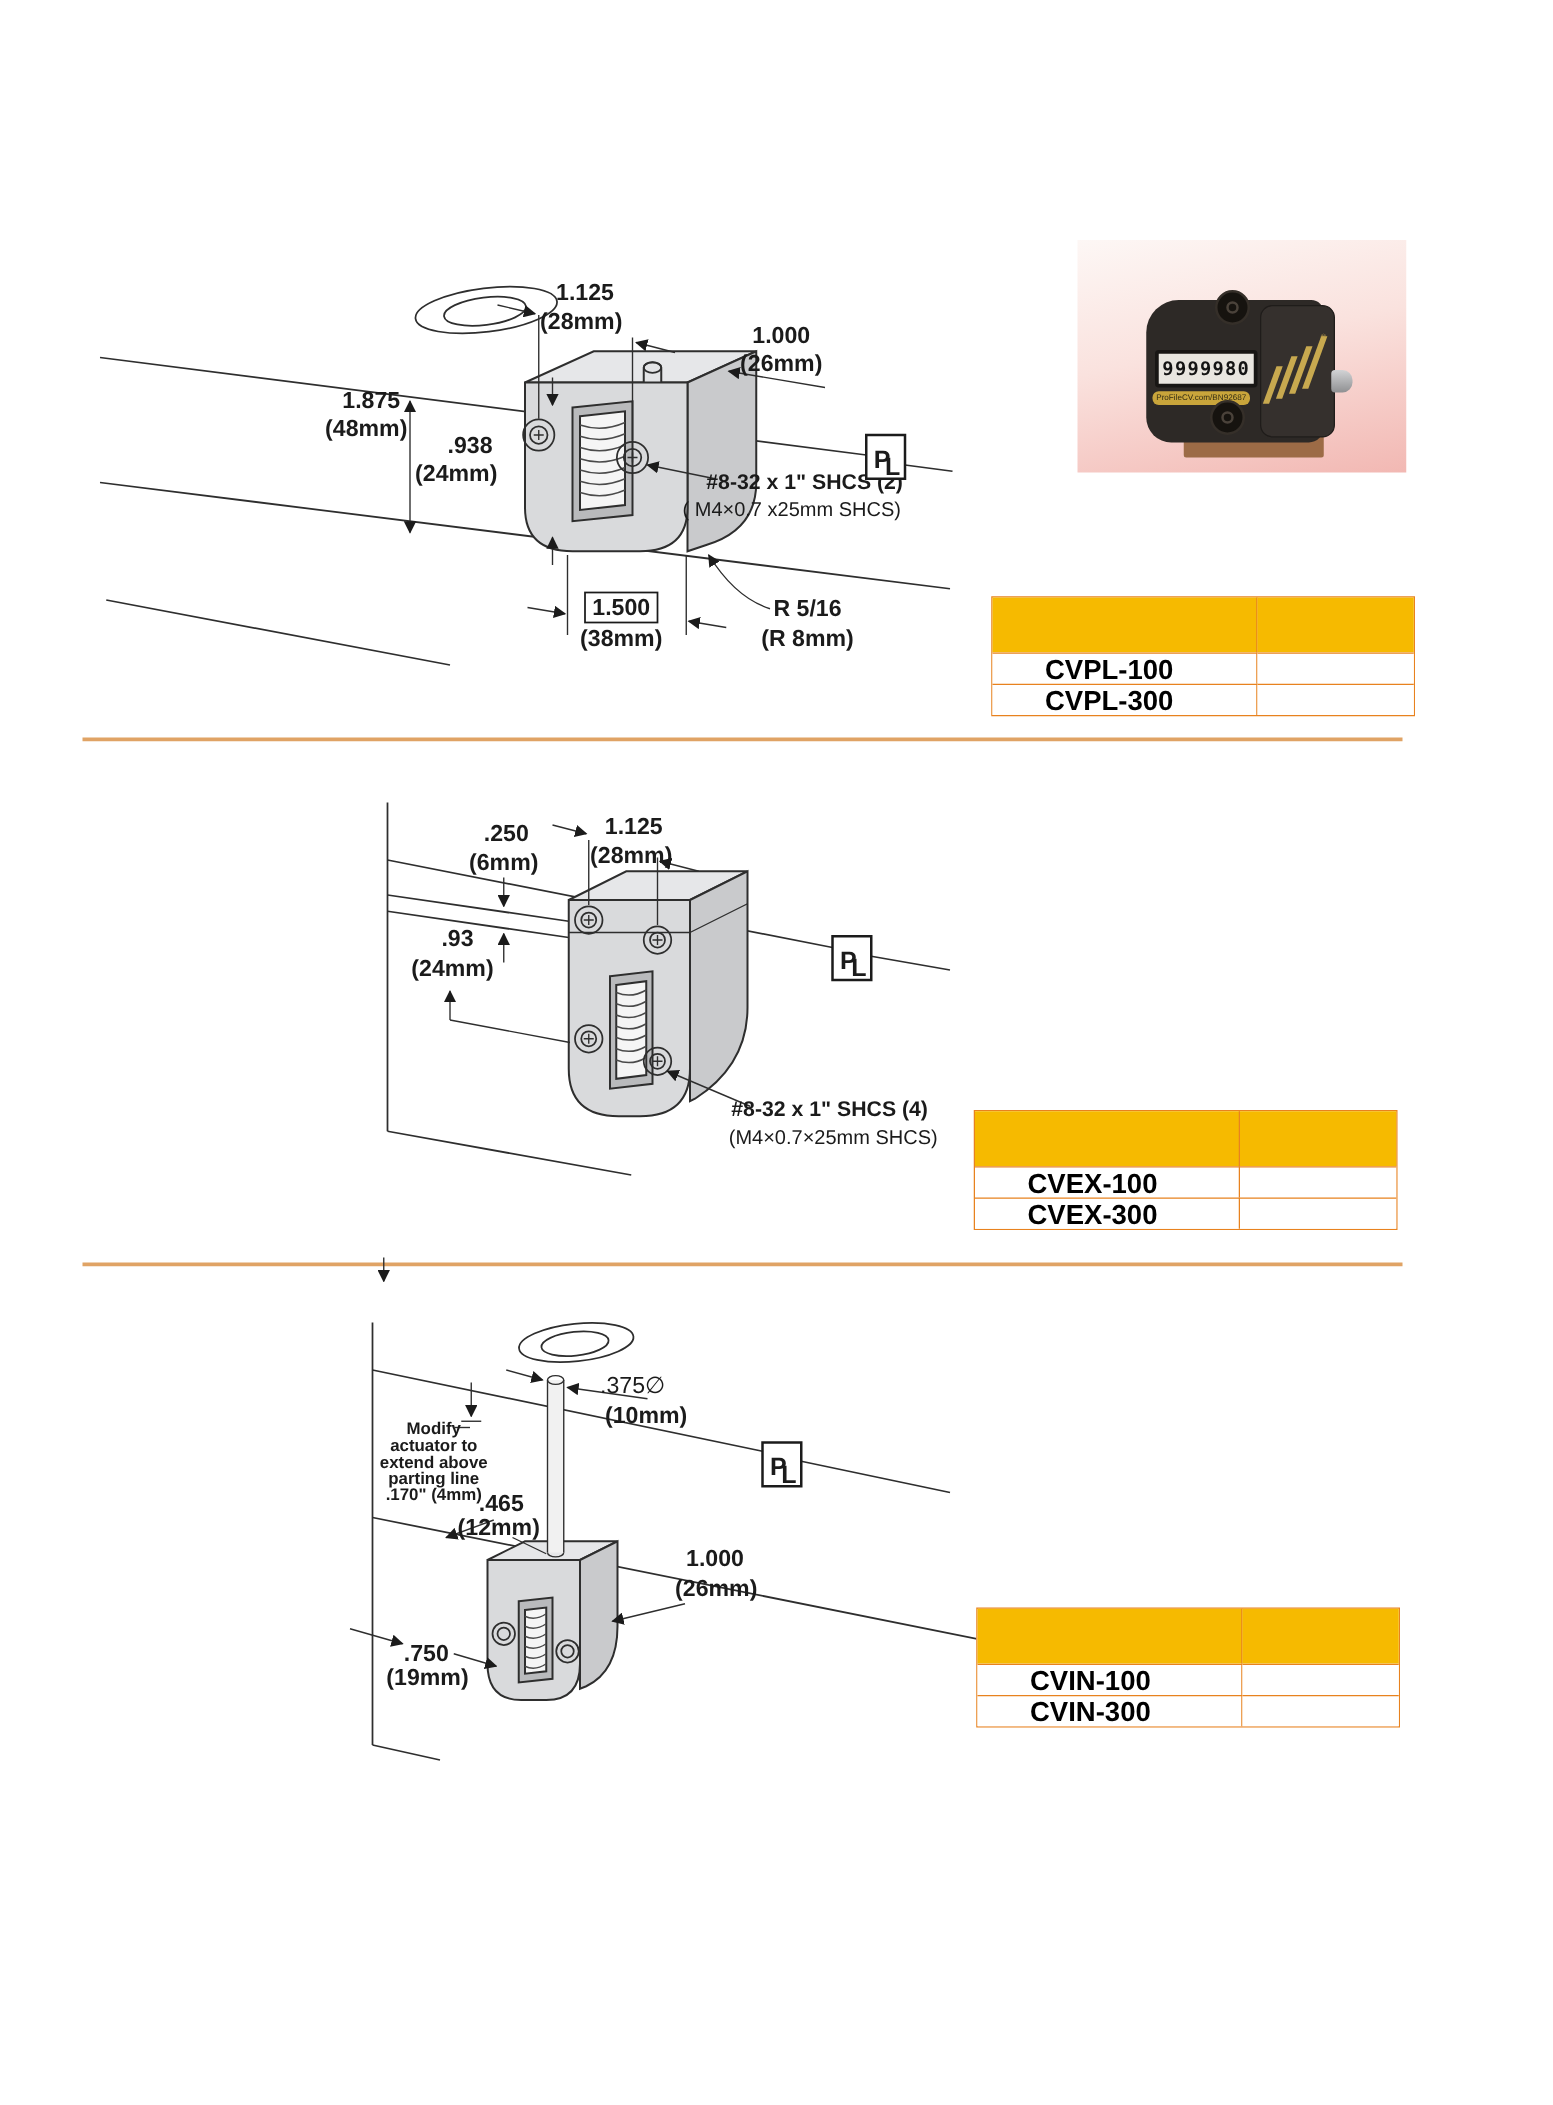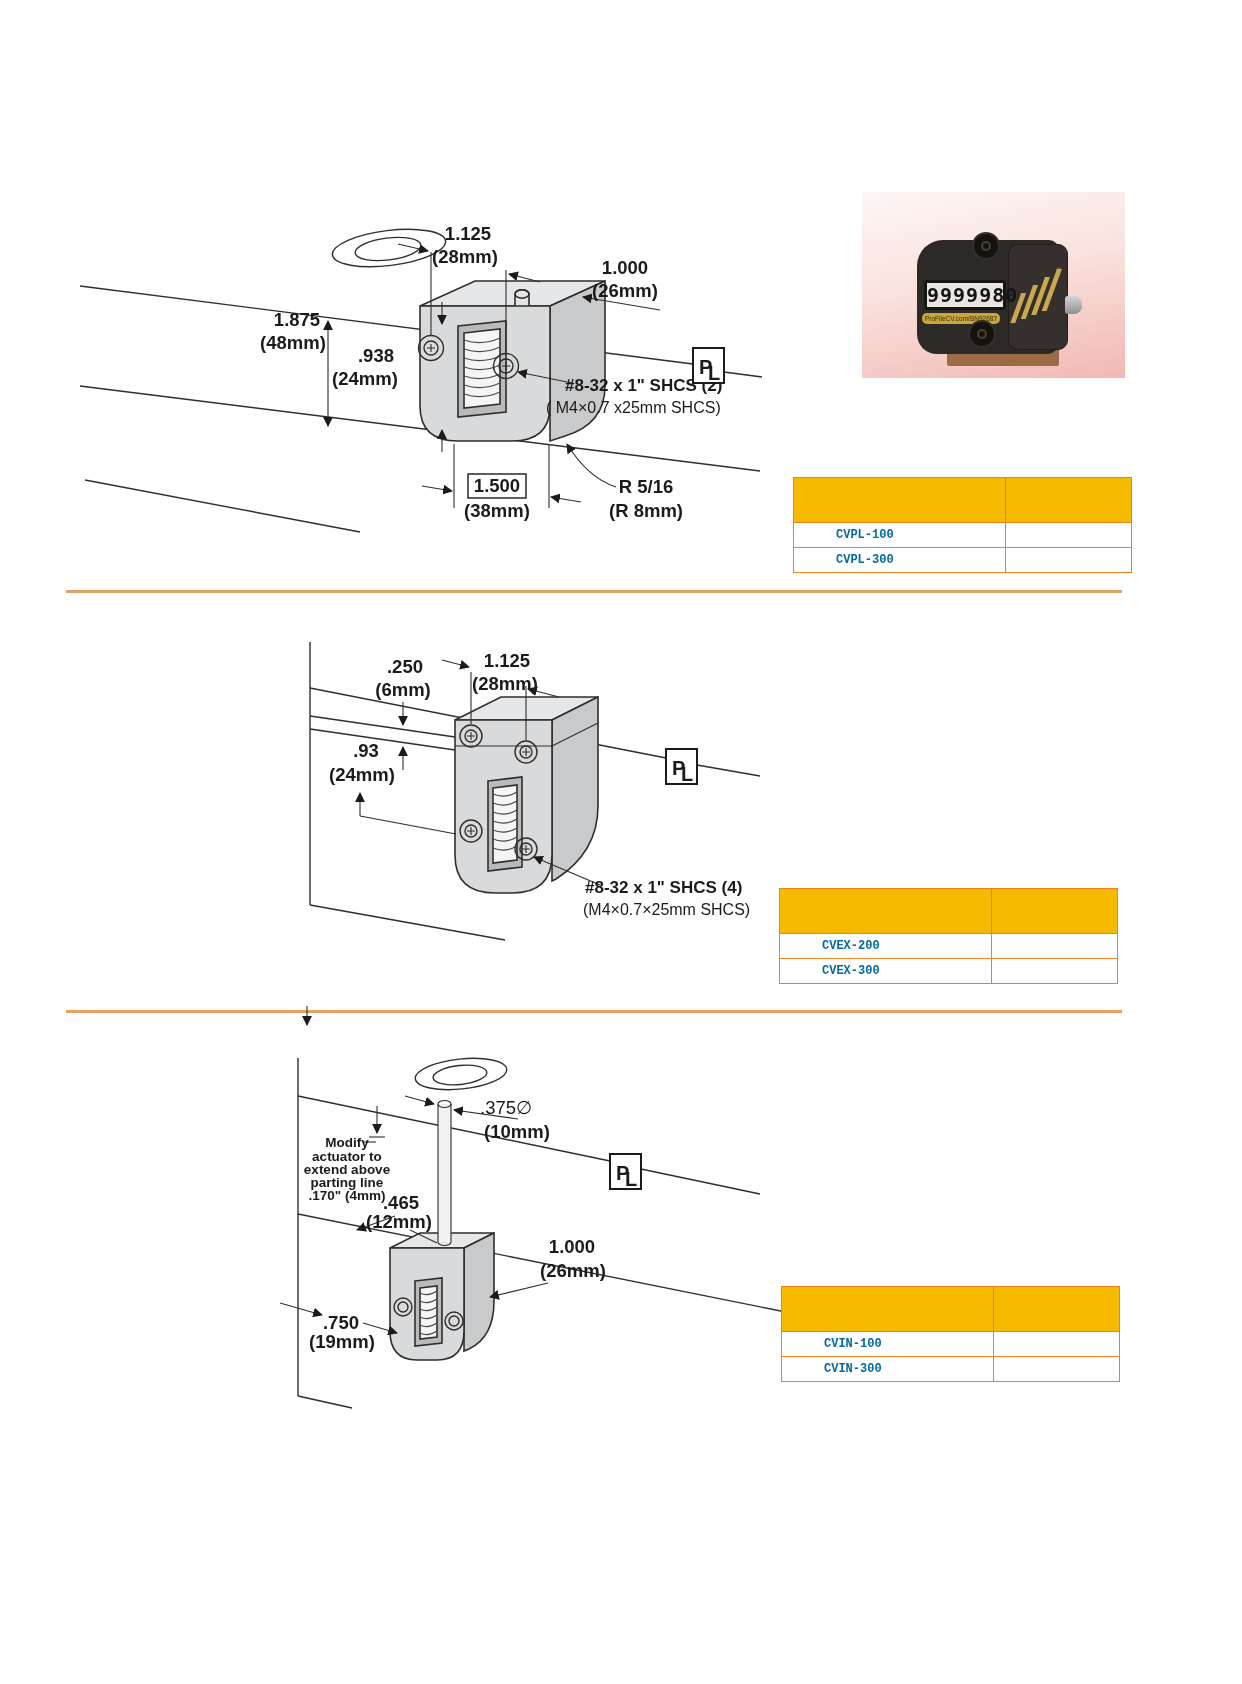--- a/index.html
+++ b/index.html
@@ -6,42 +6,42 @@
   .page{position:relative;width:1242px;height:1684px;background:#ffffff;overflow:hidden;
         font-family:"Liberation Sans",sans-serif;}
   
   .rule{position:absolute;left:66px;width:1056px;height:3px;background:#E0A365;}
   
   .ptable{position:absolute;width:337px;display:grid;grid-template-columns:63% 37%;
           grid-template-rows:44px 25px 25px;border:1.5px solid #E8821F;background:#fff;}
   .ptable .th{background:#F6BA00;}
   .ptable .thl{border-right:1px solid #E8821F;}
   .ptable .td{border-top:1px solid #E8821F;background:#fff;}
-  .ptable .c1{border-right:1px solid #E8821F;font-weight:bold;font-size:12px;color:#0369a1;
-              padding-left:42px;line-height:25px;font-family:Liberation Mono, monospace;}
+  .ptable .c1{border-right:1px solid #E8821F;font-weight:bold;font-size:22px;color:#000000;
+              padding-left:42px;line-height:25px;}
   
   .photo{position:absolute;left:862px;top:192px;width:263px;height:186px;
          background:linear-gradient(168deg,#fdf7f5 0%,#fae2de 45%,#f2b8b3 100%);}
   .photo *{position:absolute;box-sizing:border-box;}
   .cbase{left:85px;top:152px;width:112px;height:22px;background:#9c6b46;border-radius:2px;}
   .cbody{left:55px;top:48px;width:142px;height:114px;background:#2d2926;
          border-radius:26px 10px 12px 20px;}
   .clogo{left:146px;top:52px;width:60px;height:106px;background:#35302d;border-radius:10px;
          border:1px solid #1f1c1a;}
   .bars{left:10px;top:28px;width:40px;height:52px;transform:skewX(-20deg);display:flex;
         align-items:center;}
   .bars i{position:static;display:block;width:5px;background:#C8A94F;margin-right:4px;}
   .bars i:nth-child(1){height:30px;transform:translateY(9px);}
   .bars i:nth-child(2){height:34px;transform:translateY(3px);}
   .bars i:nth-child(3){height:38px;transform:translateY(-3px);}
   .bars i:nth-child(4){height:42px;transform:translateY(-9px);}
   .reg{right:6px;top:22px;font-size:6px;color:#C8A94F;}
   .cdig{left:62px;top:88px;width:82px;height:30px;background:#181614;border-radius:3px;}
   .cdig span{left:3px;top:3px;width:76px;height:24px;background:#E9E6E0;
-             font-family:"DejaVu Sans Mono",monospace;font-weight:bold;font-size:20px;
+             font-family:"DejaVu Sans Mono",monospace;font-weight:bold;font-size:15px;
              letter-spacing:1px;line-height:24px;text-align:center;color:#141414;}
   .clab{left:60px;top:121px;width:78px;height:11px;background:#C9A53B;border-radius:5px;
         font-size:6.5px;line-height:11px;text-align:center;color:#342d13;overflow:hidden;}
   .screw{width:28px;height:28px;background:#16130f;border-radius:50%;border:2px solid #352f29;}
   .screw b{left:7px;top:7px;width:10px;height:10px;border:2px solid #4a423a;border-radius:50%;}
   .spin{left:203px;top:104px;width:17px;height:18px;border-radius:3px 8px 8px 3px;
         background:linear-gradient(180deg,#d2d3d5,#8f9092);}
   
   svg text{fill:#1b1b1b;}
   .dim{font:bold 18.5px "Liberation Sans",sans-serif;text-anchor:middle;}
@@ -251,21 +251,21 @@
     <g>
       <rect x="606" y="149" width="31" height="35" fill="#fff" stroke="#1b1b1b" stroke-width="2"></rect>
       <text class="plt" x="612" y="175">P</text>
       <text class="plt" x="621" y="181">L</text>
     </g>
   </svg>
 
   <div class="ptable" style="left:779px;top:888px">
     <div class="th thl"></div>
     <div class="th"></div>
-    <div class="td c1">CVEX-200</div>
+    <div class="td c1">CVEX-100</div>
     <div class="td"></div>
     <div class="td c1">CVEX-300</div>
     <div class="td"></div>
   </div>
 
   <div class="rule" style="top:1010px"></div>
 
   <svg style="position:absolute;left:60px;top:1000px" width="910" height="410" viewBox="0 0 910 410">
     <defs>
       <marker id="arr3" viewBox="0 0 10 10" refX="9" refY="5" markerWidth="9" markerHeight="9" orient="auto-start-reverse">

